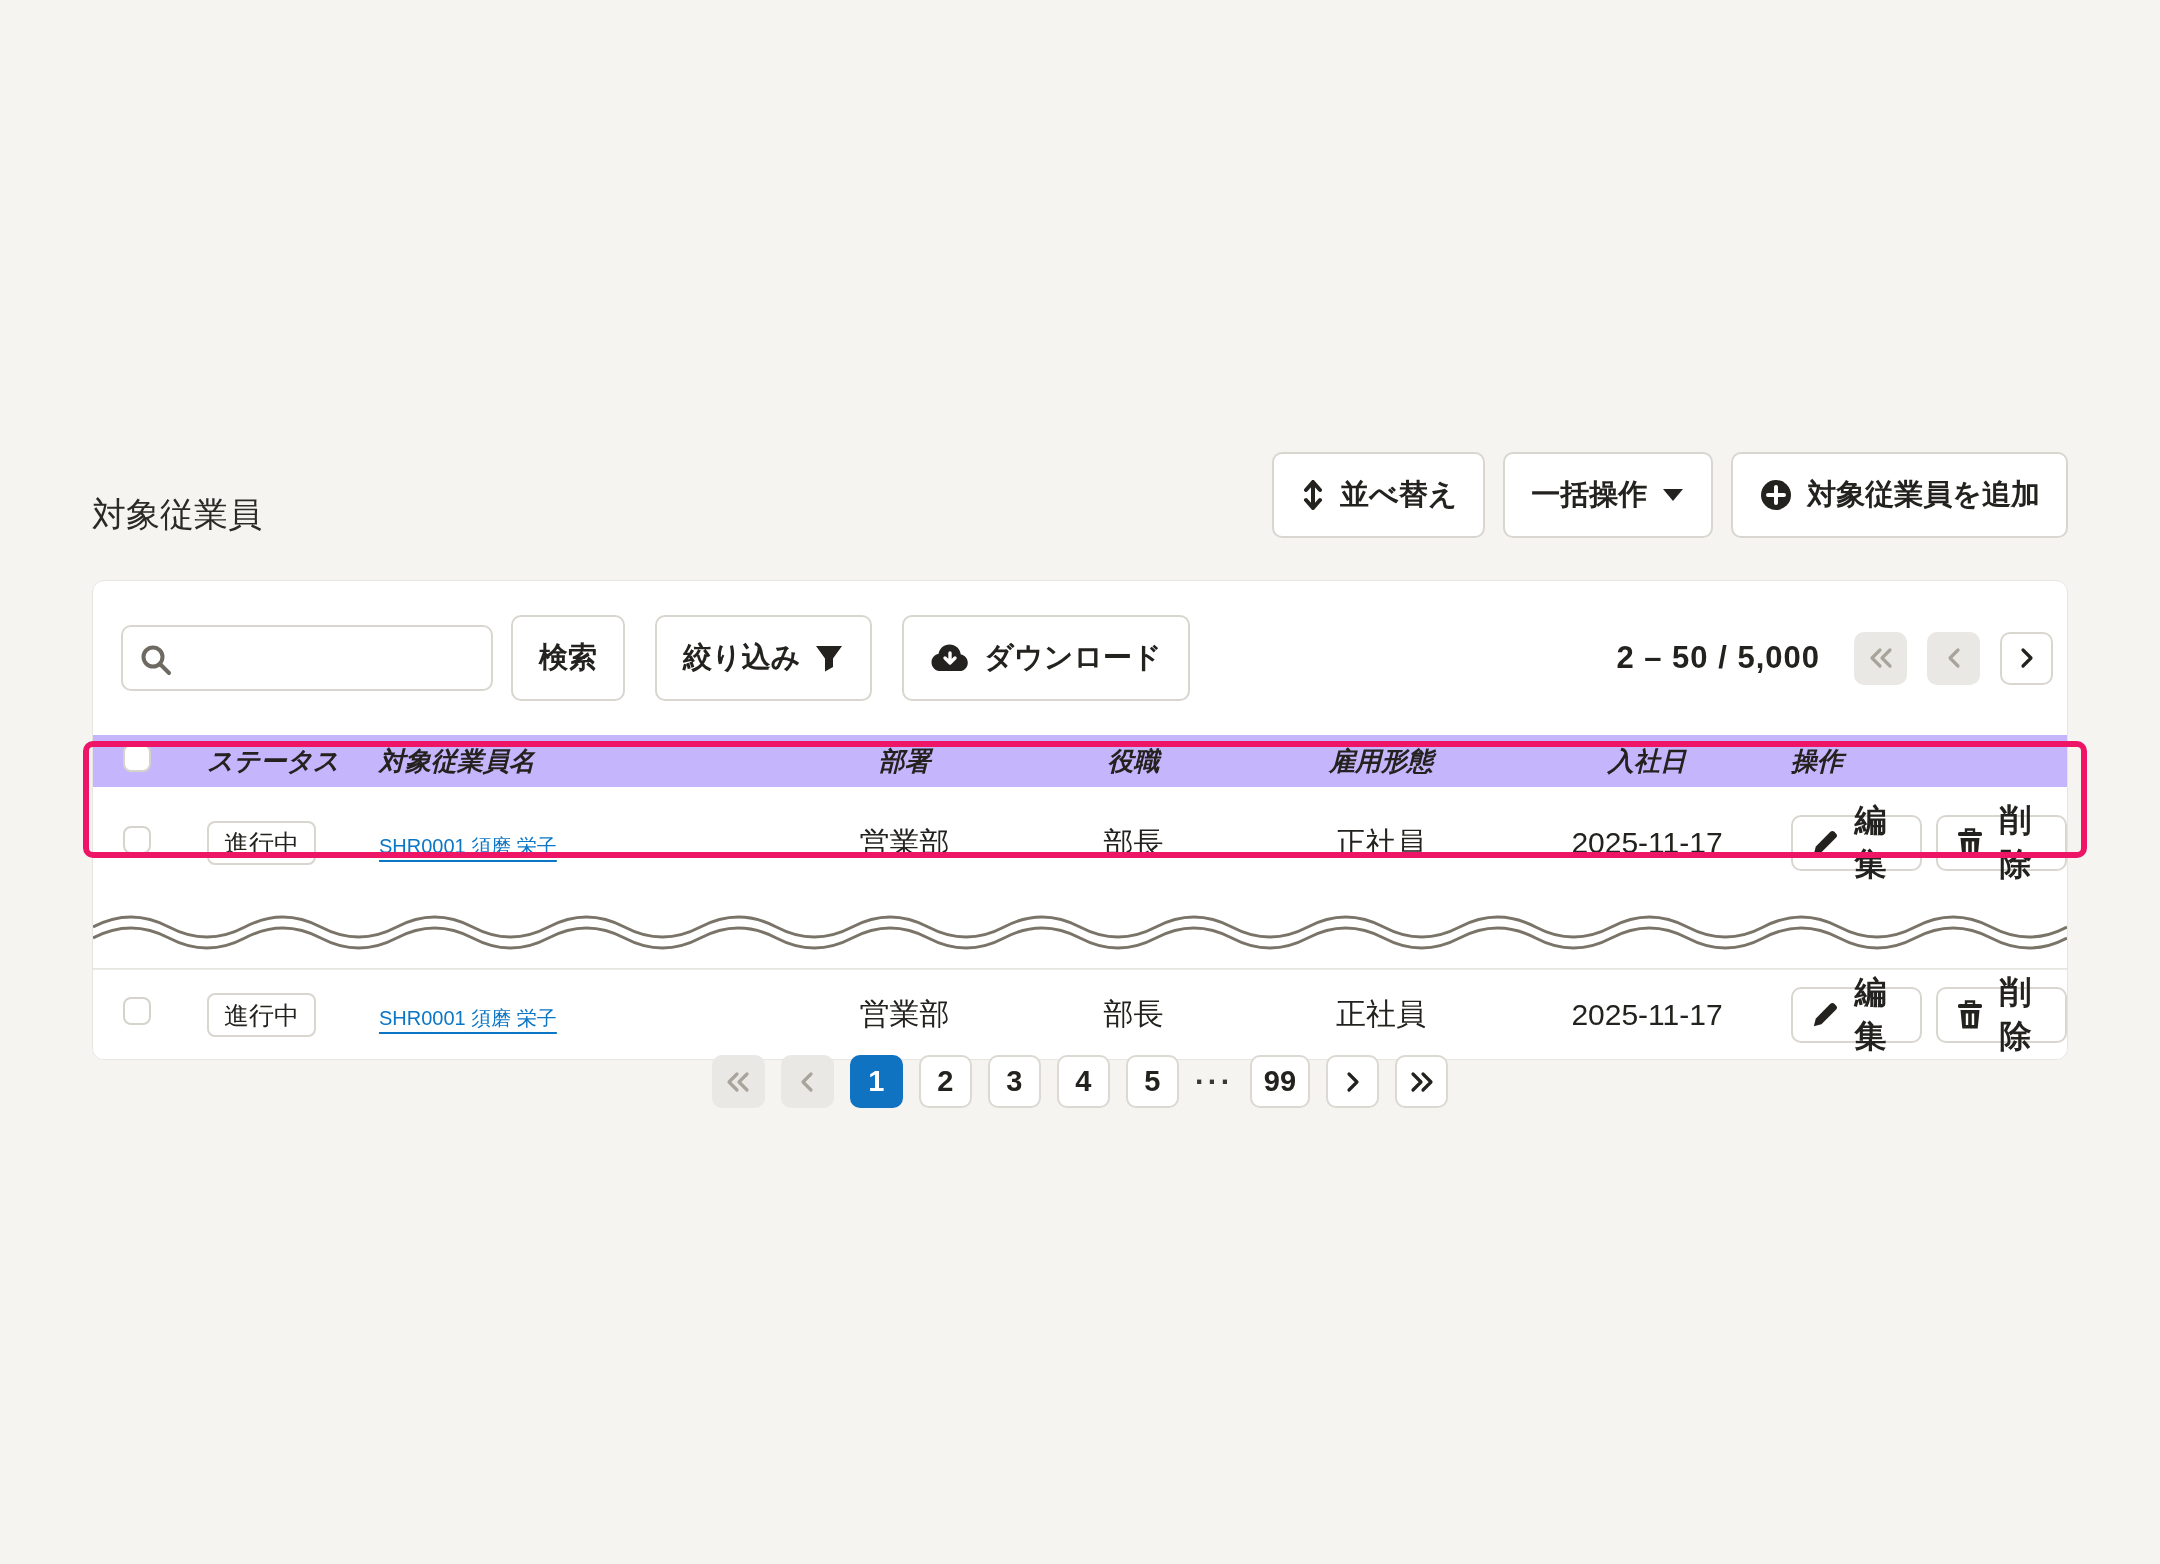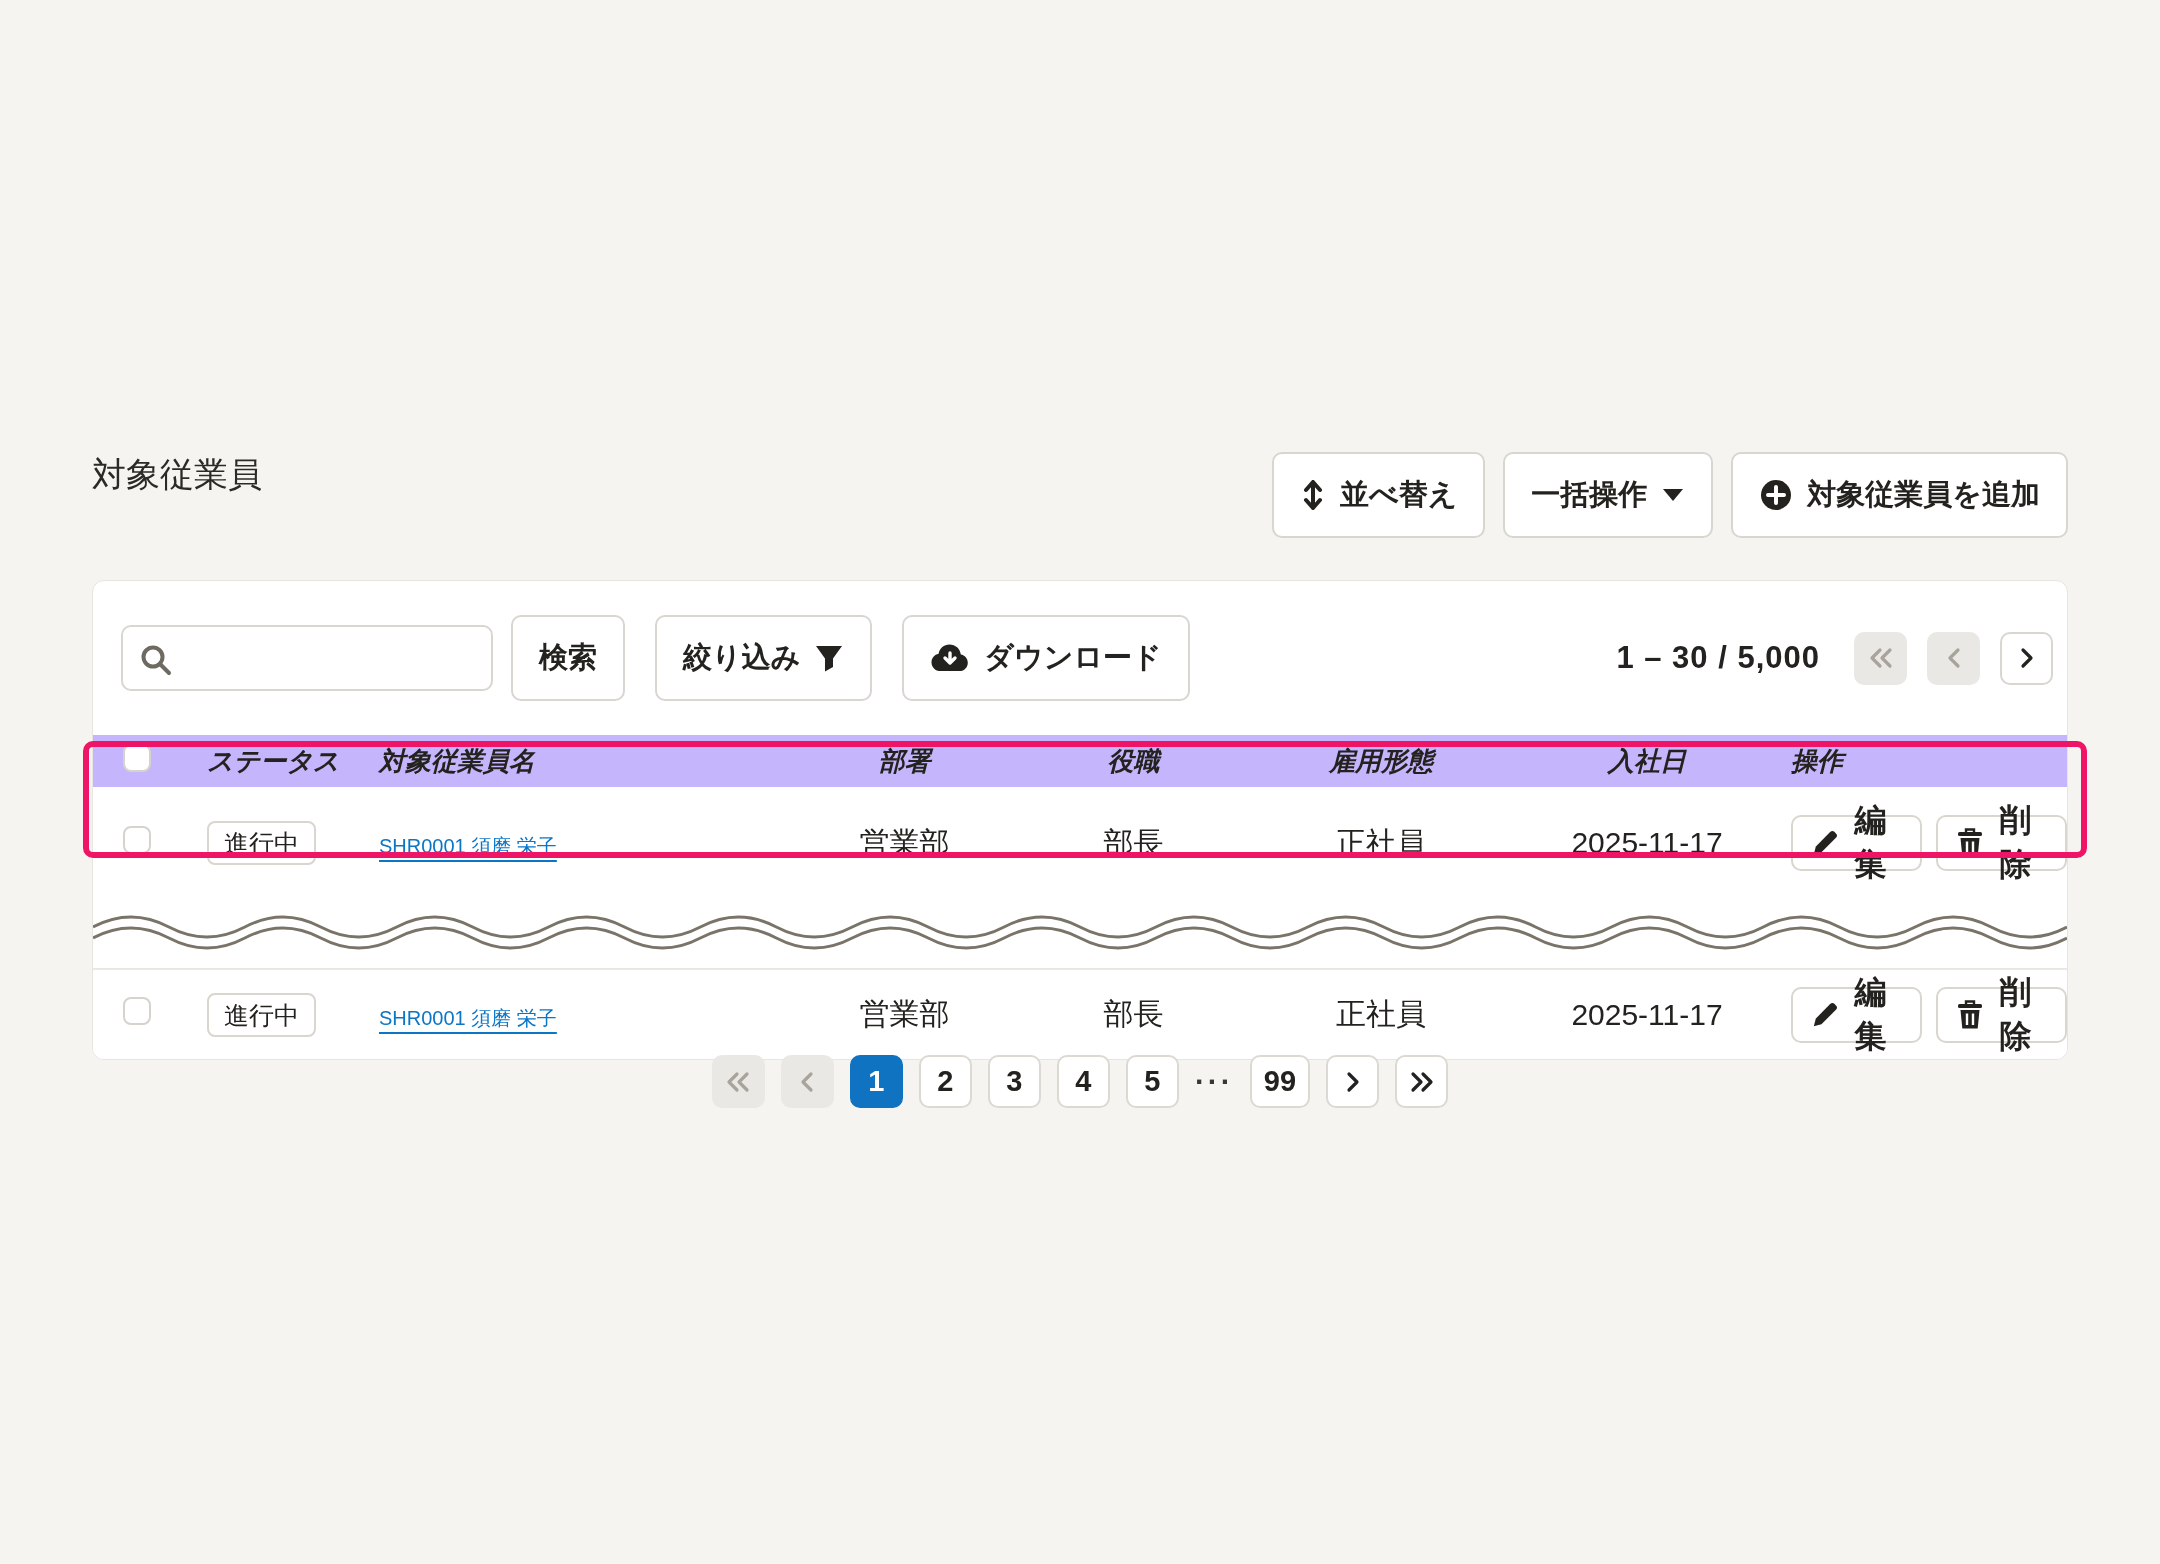--- a/index.html
+++ b/index.html
@@ -6,21 +6,21 @@
   html,body { width:2160px; height:1564px; }
   body {
     position:relative;
     background:#f5f4f1;
     font-family:"Liberation Sans", sans-serif;
     color:#23221e;
   }
   
   .title-row {
     position:absolute; left:92px; right:92px; top:452px;
-    display:flex; justify-content:space-between; align-items:flex-start;
+    display:flex; justify-content:space-between; align-items:flex-end;
   }
   .page-title { font-size:34px; font-weight:400; color:#2b2a27; }
   .actions { display:flex; gap:18px; }
   .btn {
     display:inline-flex; align-items:center; gap:14px;
     background:#fff; border:2px solid #d9d6d0; border-radius:10px;
     height:86px; padding:0 26px;
     font-size:29px; font-weight:700; color:#23221e; cursor:pointer;
     font-family:inherit;
   }
@@ -180,21 +180,21 @@
         <svg width="40" height="30" viewBox="0 0 40 30">
           <path d="M10.5 28 C5.3 28 1.5 24.2 1.5 19.4 c0-4.2 3-7.8 7.1-8.6 C9.5 5.4 13.9 1.5 19.5 1.5 c5.9 0 10.7 4.3 11.3 10 4 .6 7 4 7 8.2 0 4.6-3.6 8.3-8 8.3 H10.5 z" fill="#23221e"></path>
           <path d="M20 10 v10 M20 20 l-5 -5 M20 20 l5 -5" stroke="#fff" stroke-width="3.4" fill="none" stroke-linecap="round" stroke-linejoin="round"></path>
         </svg>
       </span>
       <span>ダウンロード</span>
     </button>
 
     <div class="toolbar-spacer"></div>
 
-    <div class="range-text">1 – 30 / 5,000</div>
+    <div class="range-text">2 – 50 / 5,000</div>
     <span class="nav-btn disabled">
       <svg width="24" height="24" viewBox="0 0 24 24">
           <path d="M11 4 L3 12 L11 20 M21 4 L13 12 L21 20" stroke="currentColor" stroke-width="3.2" fill="none" stroke-linecap="round" stroke-linejoin="round"></path>
         </svg>
     </span>
     <span class="nav-btn disabled">
       <svg width="16" height="24" viewBox="0 0 16 24">
           <path d="M12 4 L4 12 L12 20" stroke="currentColor" stroke-width="3.2" fill="none" stroke-linecap="round" stroke-linejoin="round"></path>
         </svg>
     </span>

